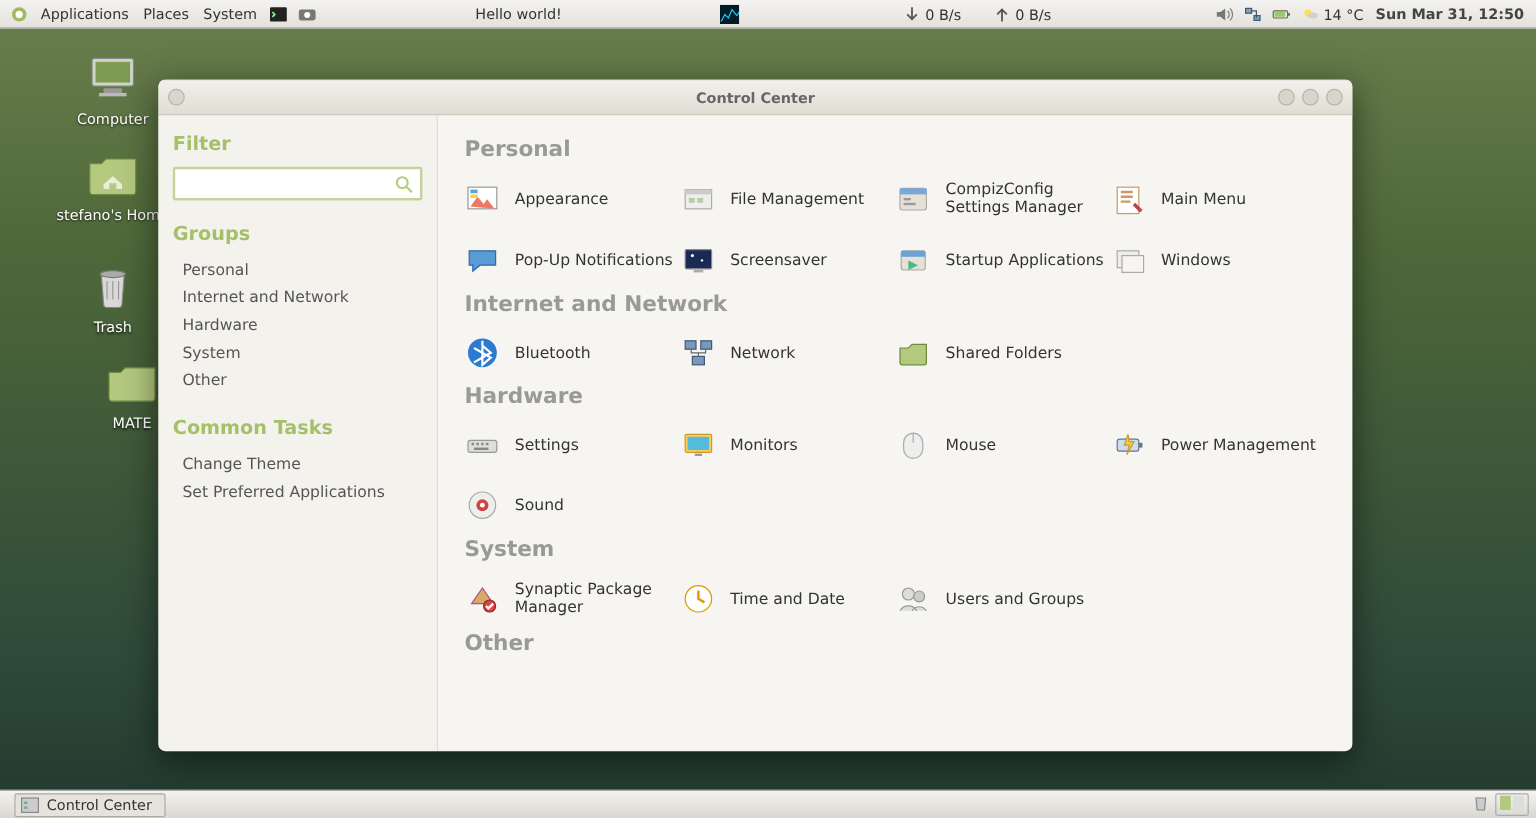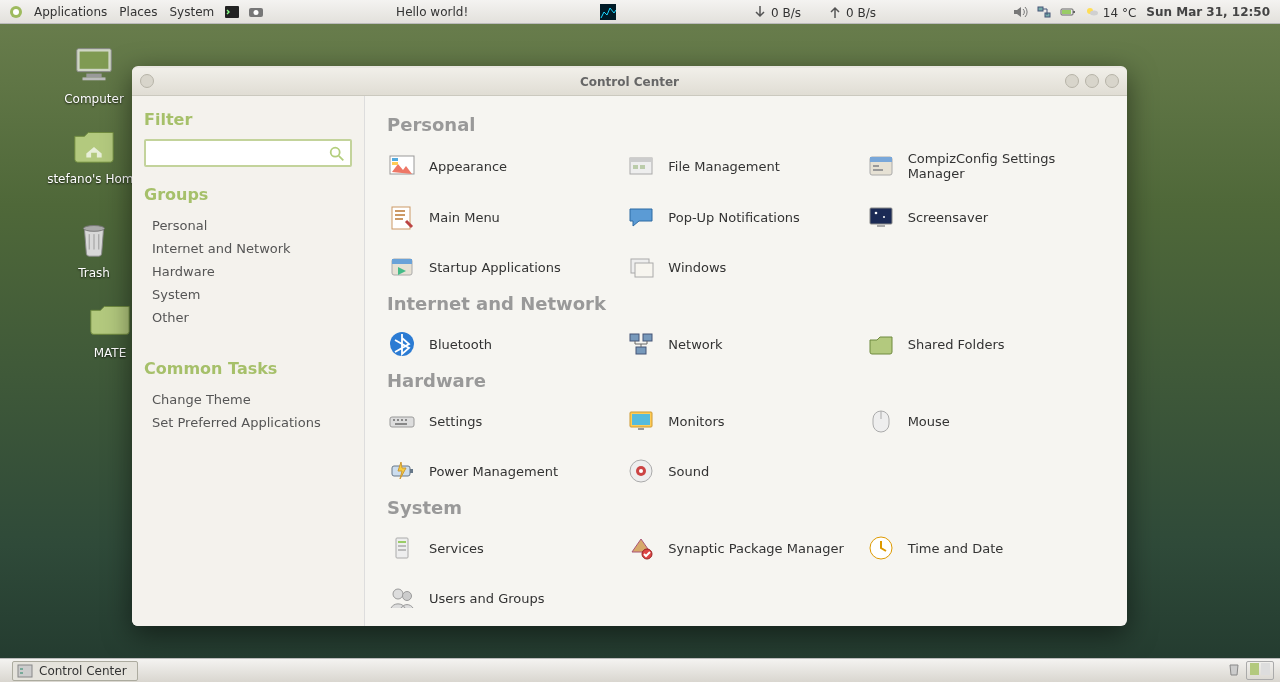--- a/index.html
+++ b/index.html
@@ -72,21 +72,21 @@
 
   .main {
     flex:1; height:100%; overflow-y:auto; padding:10px 22px 16px 22px;
     border-left:1px solid #ddd; position:relative;
   }
   .main::-webkit-scrollbar { width:12px; }
   .main::-webkit-scrollbar-track { background:#eee8de; }
   .main::-webkit-scrollbar-thumb { background:#c6c2b5; border-radius:3px; }
 
   .section-title { font-size:18px; font-weight:bold; color:#999; margin:8px 0 12px; }
-  .grid { display:grid; grid-template-columns: 1fr 1fr 1fr; row-gap:14px; margin-bottom:8px; }
+  .grid { display:grid; grid-template-columns: 1fr 1fr 1fr 1fr; row-gap:14px; margin-bottom:8px; }
   .item { display:flex; align-items:center; gap:12px; font-size:13px; color:#333; cursor:pointer; padding:4px 0;}
   .item .ic {
     width:30px; height:28px; flex-shrink:0;
     display:flex; align-items:center; justify-content:center;
   }
   .item svg { width:28px; height:28px; }
 
 </style>
 </head>
 <body>
@@ -226,21 +226,21 @@
             <circle cx="8" cy="8" r="5" fill="none" stroke="#b3ce7d" stroke-width="2"></circle>
             <path d="M12 12l5 5" stroke="#b3ce7d" stroke-width="2"></path>
           </svg>
       </div>
       <div class="sb-title">Groups</div>
       <div class="sb-link">Personal</div>
       <div class="sb-link">Internet and Network</div>
       <div class="sb-link">Hardware</div>
       <div class="sb-link">System</div>
       <div class="sb-link">Other</div>
-      <div class="sb-title" style="margin-top:30px">Common Tasks</div>
+      <div class="sb-title" style="margin-top:18px">Common Tasks</div>
       <div class="sb-link">Change Theme</div>
       <div class="sb-link">Set Preferred Applications</div>
     </div>
 
     <div class="main">
 
       <div class="section-title">Personal</div>
       <div class="grid">
         <div class="item">
             <div class="ic">
@@ -410,31 +410,20 @@
                 <circle cx="14" cy="14" r="5" fill="#c44"></circle>
                 <circle cx="14" cy="14" r="2" fill="#fff"></circle>
               </svg>
             </div>
             <span>Sound</span>
           </div>
       </div>
 
       <div class="section-title">System</div>
       <div class="grid">
-        <div class="item">
-            <div class="ic">
-              <svg viewBox="0 0 28 28">
-                <rect x="8" y="4" width="12" height="20" rx="1" fill="#eee" stroke="#aaa"></rect>
-                <rect x="10" y="7" width="8" height="2" fill="#9c6"></rect>
-                <rect x="10" y="11" width="8" height="2" fill="#bbb"></rect>
-                <rect x="10" y="15" width="8" height="2" fill="#bbb"></rect>
-              </svg>
-            </div>
-            <span>Services</span>
-          </div>
         <div class="item">
             <div class="ic">
               <svg viewBox="0 0 28 28">
                 <path d="M5 18l9-13 9 13z" fill="#d7a96a" stroke="#a57"></path>
                 <circle cx="20" cy="20" r="5" fill="#d44" stroke="#922"></circle>
                 <path d="M17 20l2 2 4-4" stroke="#fff" stroke-width="2" fill="none"></path>
               </svg>
             </div>
             <span>Synaptic Package Manager</span>
           </div>

